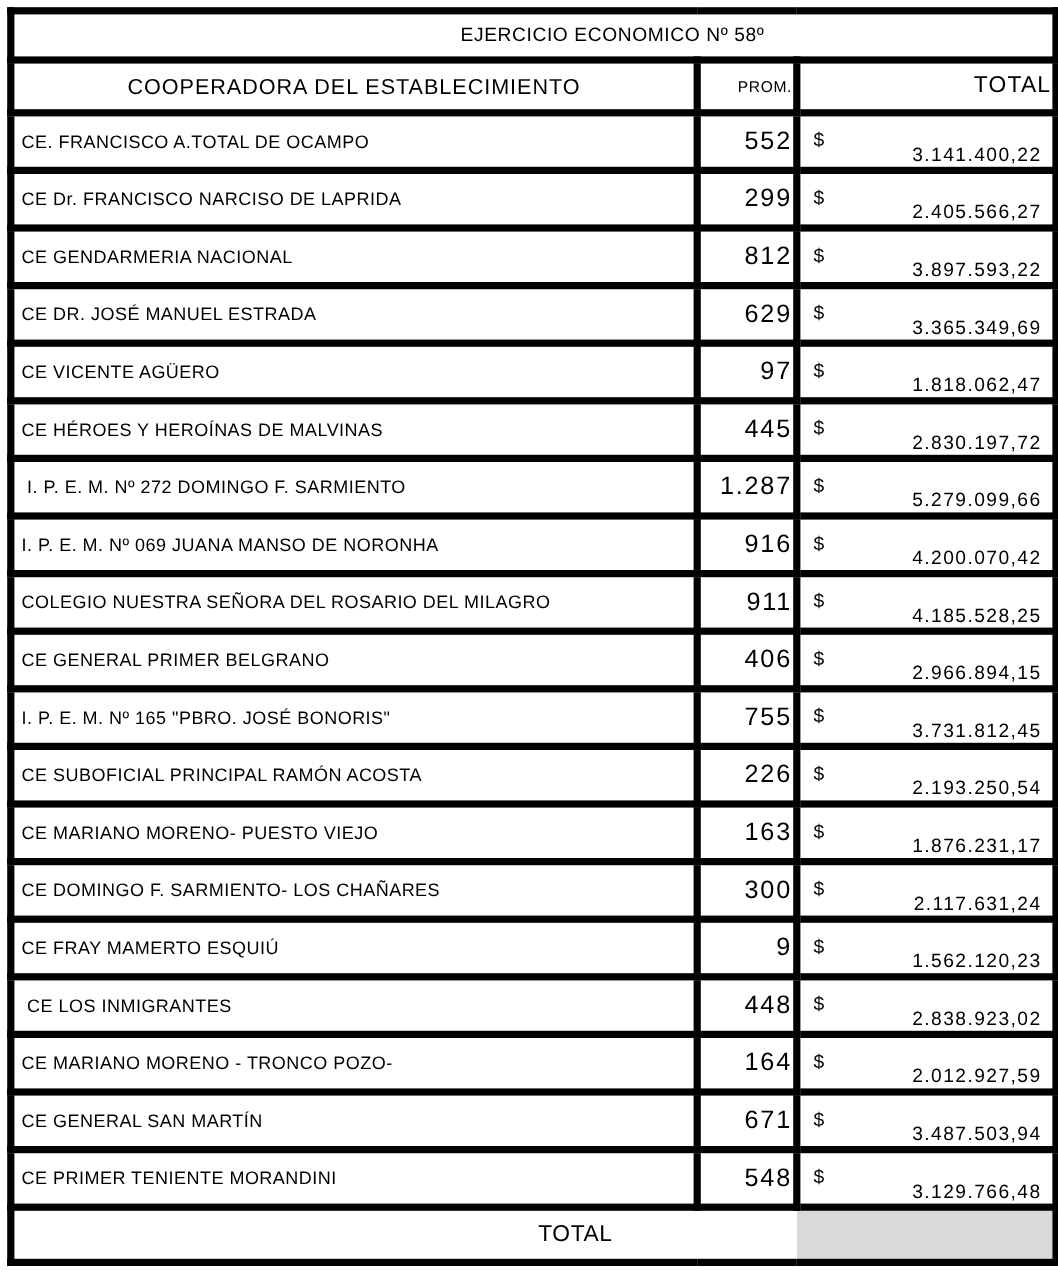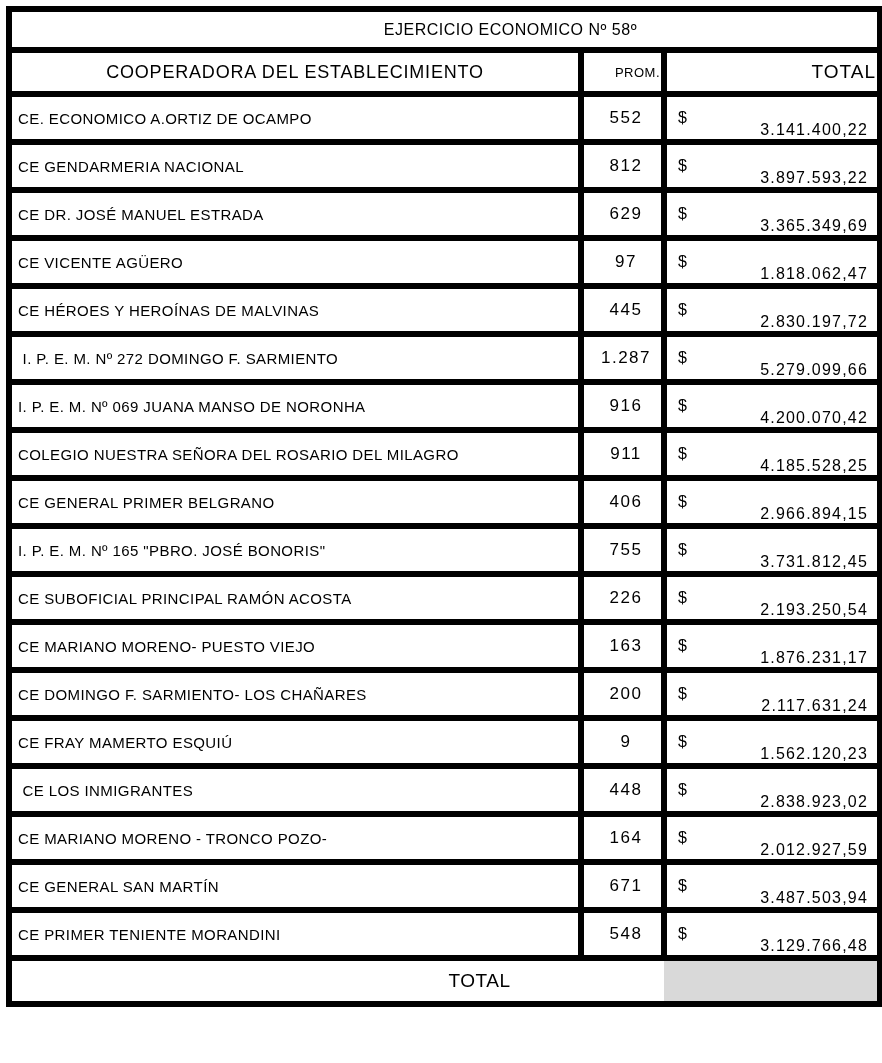--- a/index.html
+++ b/index.html
@@ -48,23 +48,23 @@
   }
   
   tr.data td{height:40px;}
   td.c-name{
     padding-left:6px;
     font-size:15px;
     letter-spacing:.4px;
     white-space:pre;
   }
   td.c-prom{
-    text-align:center;
+    text-align:right;
     padding-left:8px;
-    font-size:17px;
+    font-size:21px;
     letter-spacing:1.5px;
   }
   td.c-total{padding:0;}
   .money{
     display:flex;
     justify-content:space-between;
     align-items:center;
     height:100%;
     padding:0 9px 0 11px;
     font-size:16px;
@@ -101,30 +101,40 @@
     <td class="title-cell" colspan="3">EJERCICIO ECONOMICO Nº 58º</td>
   </tr>
 
   <tr class="head">
     <td class="h-name">COOPERADORA DEL ESTABLECIMIENTO</td>
     <td class="h-prom">PROM.</td>
     <td class="h-total">TOTAL</td>
   </tr>
 
     <tr class="data">
-      <td class="c-name">CE. ECONOMICO A.ORTIZ DE OCAMPO</td>
+      <td class="c-name">CE. FRANCISCO A.TOTAL DE OCAMPO</td>
       <td class="c-prom">552</td>
       <td class="c-total">
         <div class="money">
           <span class="cur">$</span>
           <span class="amt">3.141.400,22</span>
         </div>
       </td>
     </tr>
 
+    <tr class="data">
+      <td class="c-name">CE Dr. FRANCISCO NARCISO DE LAPRIDA</td>
+      <td class="c-prom">299</td>
+      <td class="c-total">
+        <div class="money">
+          <span class="cur">$</span>
+          <span class="amt">2.405.566,27</span>
+        </div>
+      </td>
+    </tr>
 
     <tr class="data">
       <td class="c-name">CE GENDARMERIA NACIONAL</td>
       <td class="c-prom">812</td>
       <td class="c-total">
         <div class="money">
           <span class="cur">$</span>
           <span class="amt">3.897.593,22</span>
         </div>
       </td>
@@ -236,21 +246,21 @@
       <td class="c-total">
         <div class="money">
           <span class="cur">$</span>
           <span class="amt">1.876.231,17</span>
         </div>
       </td>
     </tr>
 
     <tr class="data">
       <td class="c-name">CE DOMINGO F. SARMIENTO- LOS CHAÑARES</td>
-      <td class="c-prom">200</td>
+      <td class="c-prom">300</td>
       <td class="c-total">
         <div class="money">
           <span class="cur">$</span>
           <span class="amt">2.117.631,24</span>
         </div>
       </td>
     </tr>
 
     <tr class="data">
       <td class="c-name">CE FRAY MAMERTO ESQUIÚ</td>

